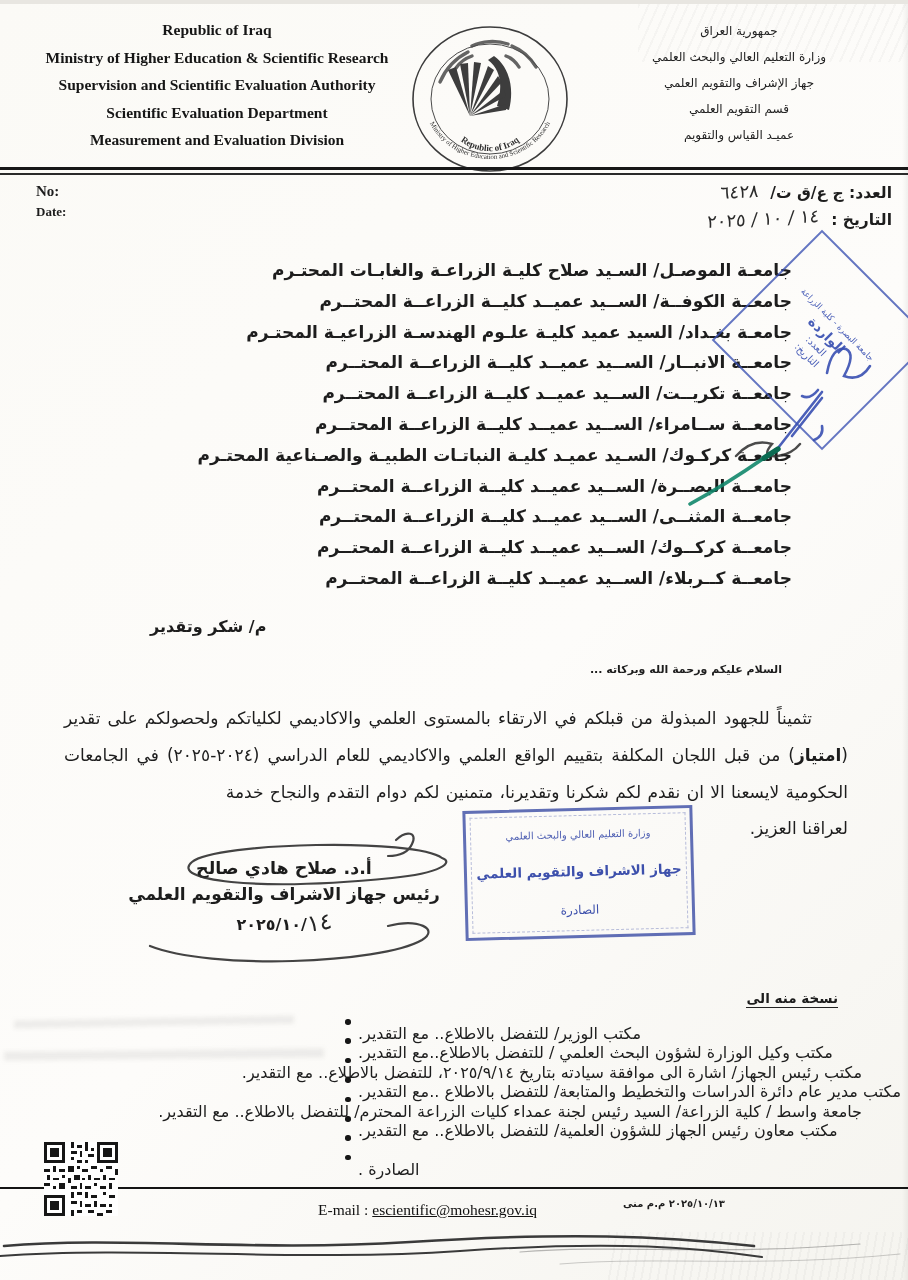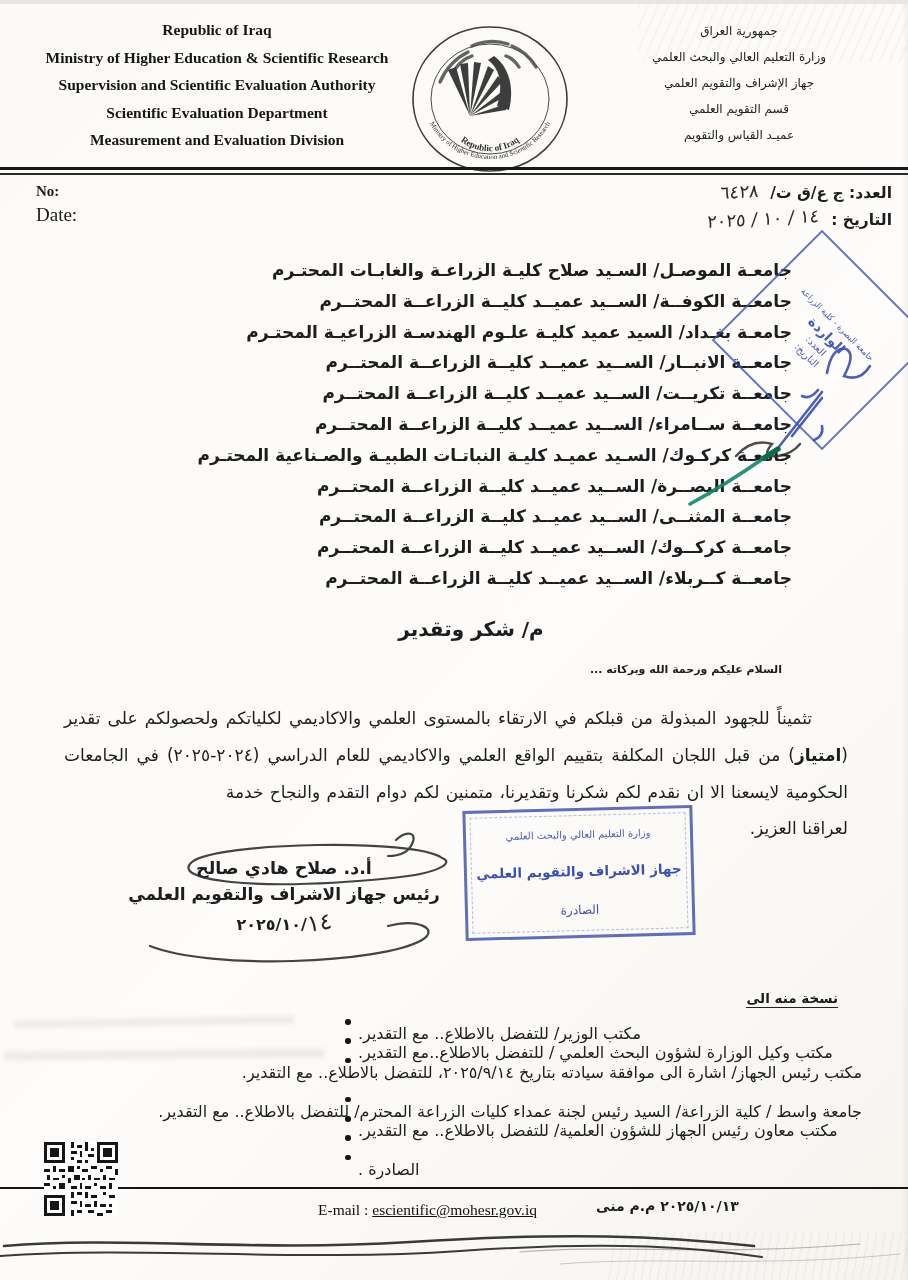--- a/index.html
+++ b/index.html
@@ -11,33 +11,33 @@
   .abs{position:absolute;}
   
   .hdr-en{left:16px;top:12px;width:402px;text-align:center;
     font-family:"Liberation Serif",serif;font-weight:bold;font-size:15.5px;line-height:27.5px;color:#161616;}
   .hdr-ar{right:14px;top:14px;width:310px;text-align:center;
     font-size:12px;line-height:26px;color:#222;}
   .rule-a{left:0;top:163px;width:908px;height:2.6px;background:#171717;}
   .rule-b{left:0;top:169px;width:908px;height:1.8px;background:#2a2a2a;}
   
   .no-label{left:36px;top:179px;font-family:"Liberation Serif",serif;font-weight:bold;font-size:15px;}
-  .date-label{left:36px;top:200px;font-family:"Liberation Serif",serif;font-weight:normal;font-size:19px;}
+  .date-label{left:36px;top:200px;font-family:"Liberation Serif",serif;font-weight:bold;font-size:13px;}
   .ref-ar{right:16px;top:177px;width:340px;direction:rtl;text-align:right;font-size:15.5px;font-weight:bold;}
   .ref-ar .row{height:27px;}
   .hand{font-weight:normal;font-size:18px;letter-spacing:2px;color:#2b2b2b;
     display:inline-block;transform:rotate(-3deg) skewX(-6deg);padding:0 6px;}
   .hand-ltr{direction:ltr;unicode-bidi:bidi-override;}
   
   .recipients{left:150px;right:116px;top:251px;direction:rtl;}
   .recipient{font-size:17px;font-weight:bold;line-height:30.8px;white-space:nowrap;
     text-align:justify;text-align-last:justify;}
   .recipient:after{content:"";display:inline-block;width:100%;}
   
-  .subject{left:150px;right:116px;top:613px;text-align:center;font-size:20px;font-weight:bold;direction:rtl;}
+  .subject{left:150px;right:116px;top:613px;text-align:left;font-size:16px;font-weight:bold;direction:rtl;}
   .greeting{right:126px;top:659px;font-size:11px;font-weight:bold;direction:rtl;}
   .bodywrap{left:64px;right:60px;top:696px;direction:rtl;}
   .para{font-size:17px;line-height:37px;text-align:justify;text-indent:36px;word-spacing:1px;}
   .closing{font-size:17px;line-height:30px;text-align:right;margin-top:2px;}
   
   .sig{left:116px;top:851px;width:336px;text-align:center;direction:rtl;}
   .sig .name{font-size:17.5px;font-weight:bold;line-height:26px;}
   .sig .title{font-size:17px;font-weight:bold;line-height:26px;}
   .sig .sdate{font-size:16px;font-weight:bold;direction:ltr;line-height:30px;}
   .sig .sdate .hw{font-size:23px;font-weight:normal;display:inline-block;
@@ -62,21 +62,21 @@
   
   .cc-title{right:70px;top:986px;font-size:13.5px;font-weight:bold;direction:rtl;
     border-bottom:1.5px solid #222;padding-bottom:1px;}
   .cc-list{left:0;right:0;top:1008px;height:160px;}
   .cc-row{position:absolute;left:0;right:0;height:19px;top:calc(var(--i) * 19.4px);}
   .cc-dot{position:absolute;left:345px;top:7px;width:5.5px;height:5.5px;border-radius:50%;background:#161616;}
   .cc-text{position:absolute;left:358px;top:12px;direction:rtl;white-space:nowrap;font-size:16px;line-height:19px;}
   .cc-text.is-long{left:auto;right:46px;}
   
   .f-rule{left:0;top:1183px;width:908px;height:2.4px;background:#141414;}
-  .f-date{left:596px;top:1194px;font-size:14px;font-weight:bold;direction:ltr;}
+  .f-date{left:623px;top:1194px;font-size:10px;font-weight:bold;direction:ltr;}
   .f-email{left:318px;top:1197px;font-family:"Liberation Serif",serif;font-size:15.5px;color:#111;}
   .f-email .addr{text-decoration:underline;}
   .squiggles{left:0;top:1226px;width:908px;height:52px;pointer-events:none;}
   .qr{left:44px;top:1138px;width:74px;height:74px;}
   
   .hatch-tr{right:0;top:0;width:270px;height:58px;opacity:.5;
     background:repeating-linear-gradient(114deg,rgba(120,120,120,.10) 0 2px,transparent 2px 9px);}
   .hatch-br{right:0;top:1228px;width:300px;height:50px;opacity:.45;
     background:repeating-linear-gradient(100deg,rgba(120,120,120,.12) 0 2px,transparent 2px 8px);}
   .ghost{background:rgba(95,95,95,.10);filter:blur(2px);}
@@ -240,20 +240,24 @@
       <div class="cc-row" style="--i: 1;">
         <span class="cc-dot"></span>
         <span class="cc-text">مكتب وكيل الوزارة لشؤون البحث العلمي / للتفضل بالاطلاع..مع التقدير.</span>
       </div>
 
       <div class="cc-row" style="--i: 2;">
         <span class="cc-dot"></span>
         <span class="cc-text is-long">مكتب رئيس الجهاز/ اشارة الى موافقة سيادته بتاريخ ٢٠٢٥/٩/١٤، للتفضل بالاطلاع.. مع التقدير.</span>
       </div>
 
+      <div class="cc-row" style="--i: 3;">
+        <span class="cc-dot"></span>
+        <span class="cc-text">مكتب مدير عام دائرة الدراسات والتخطيط والمتابعة/ للتفضل بالاطلاع ..مع التقدير.</span>
+      </div>
 
       <div class="cc-row" style="--i: 4;">
         <span class="cc-dot"></span>
         <span class="cc-text is-long">جامعة واسط / كلية الزراعة/ السيد رئيس لجنة عمداء كليات الزراعة المحترم/ للتفضل بالاطلاع..  مع التقدير.</span>
       </div>
 
       <div class="cc-row" style="--i: 5;">
         <span class="cc-dot"></span>
         <span class="cc-text">مكتب معاون رئيس الجهاز للشؤون العلمية/ للتفضل بالاطلاع.. مع التقدير.</span>
       </div>

